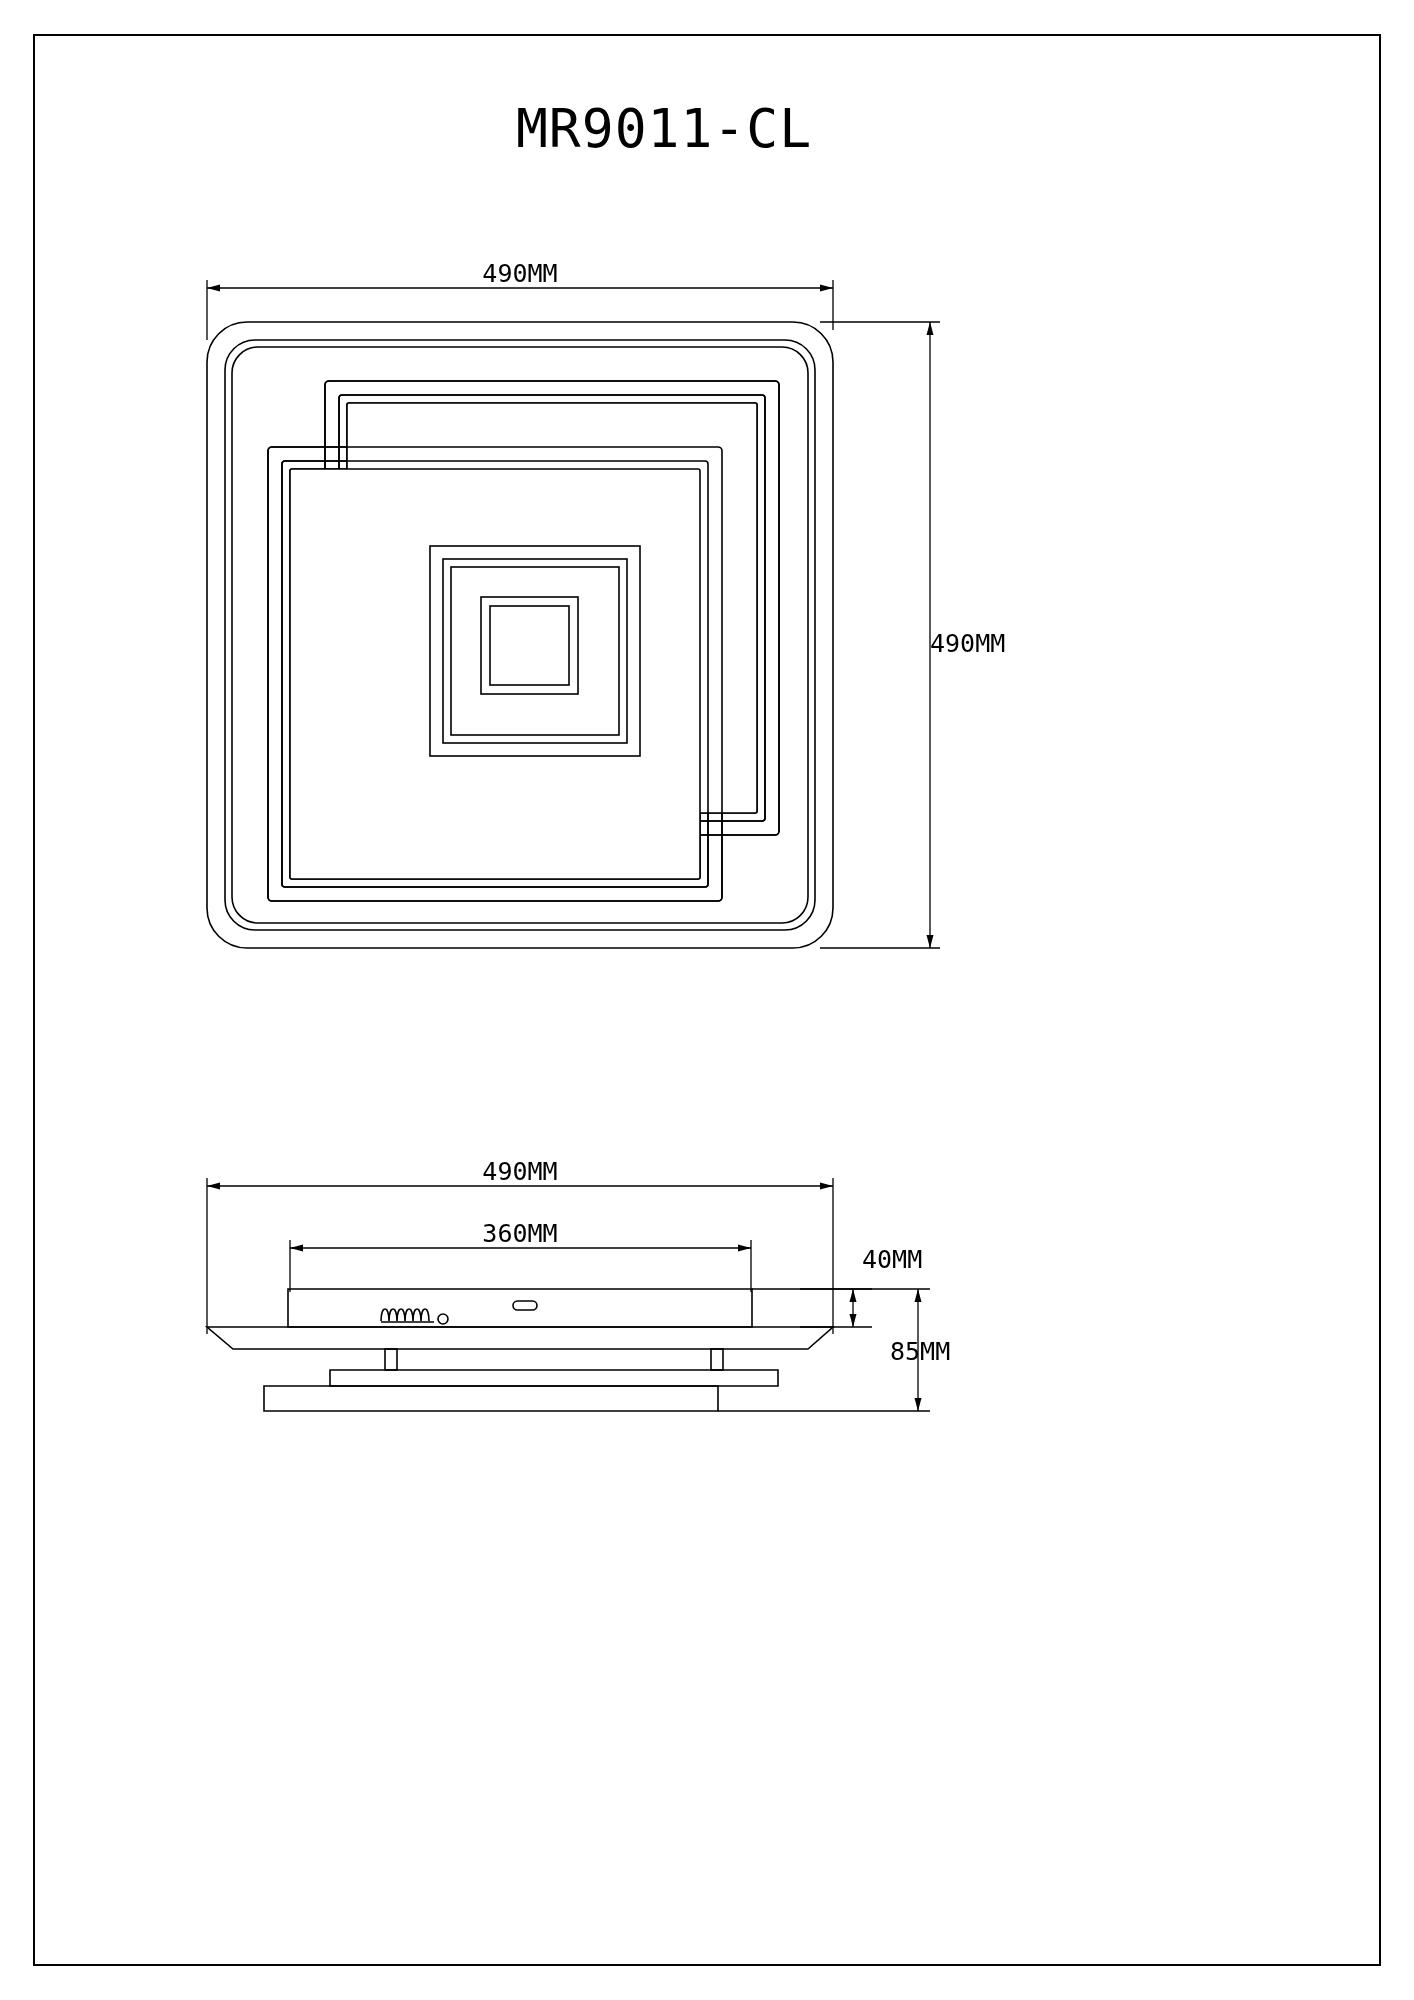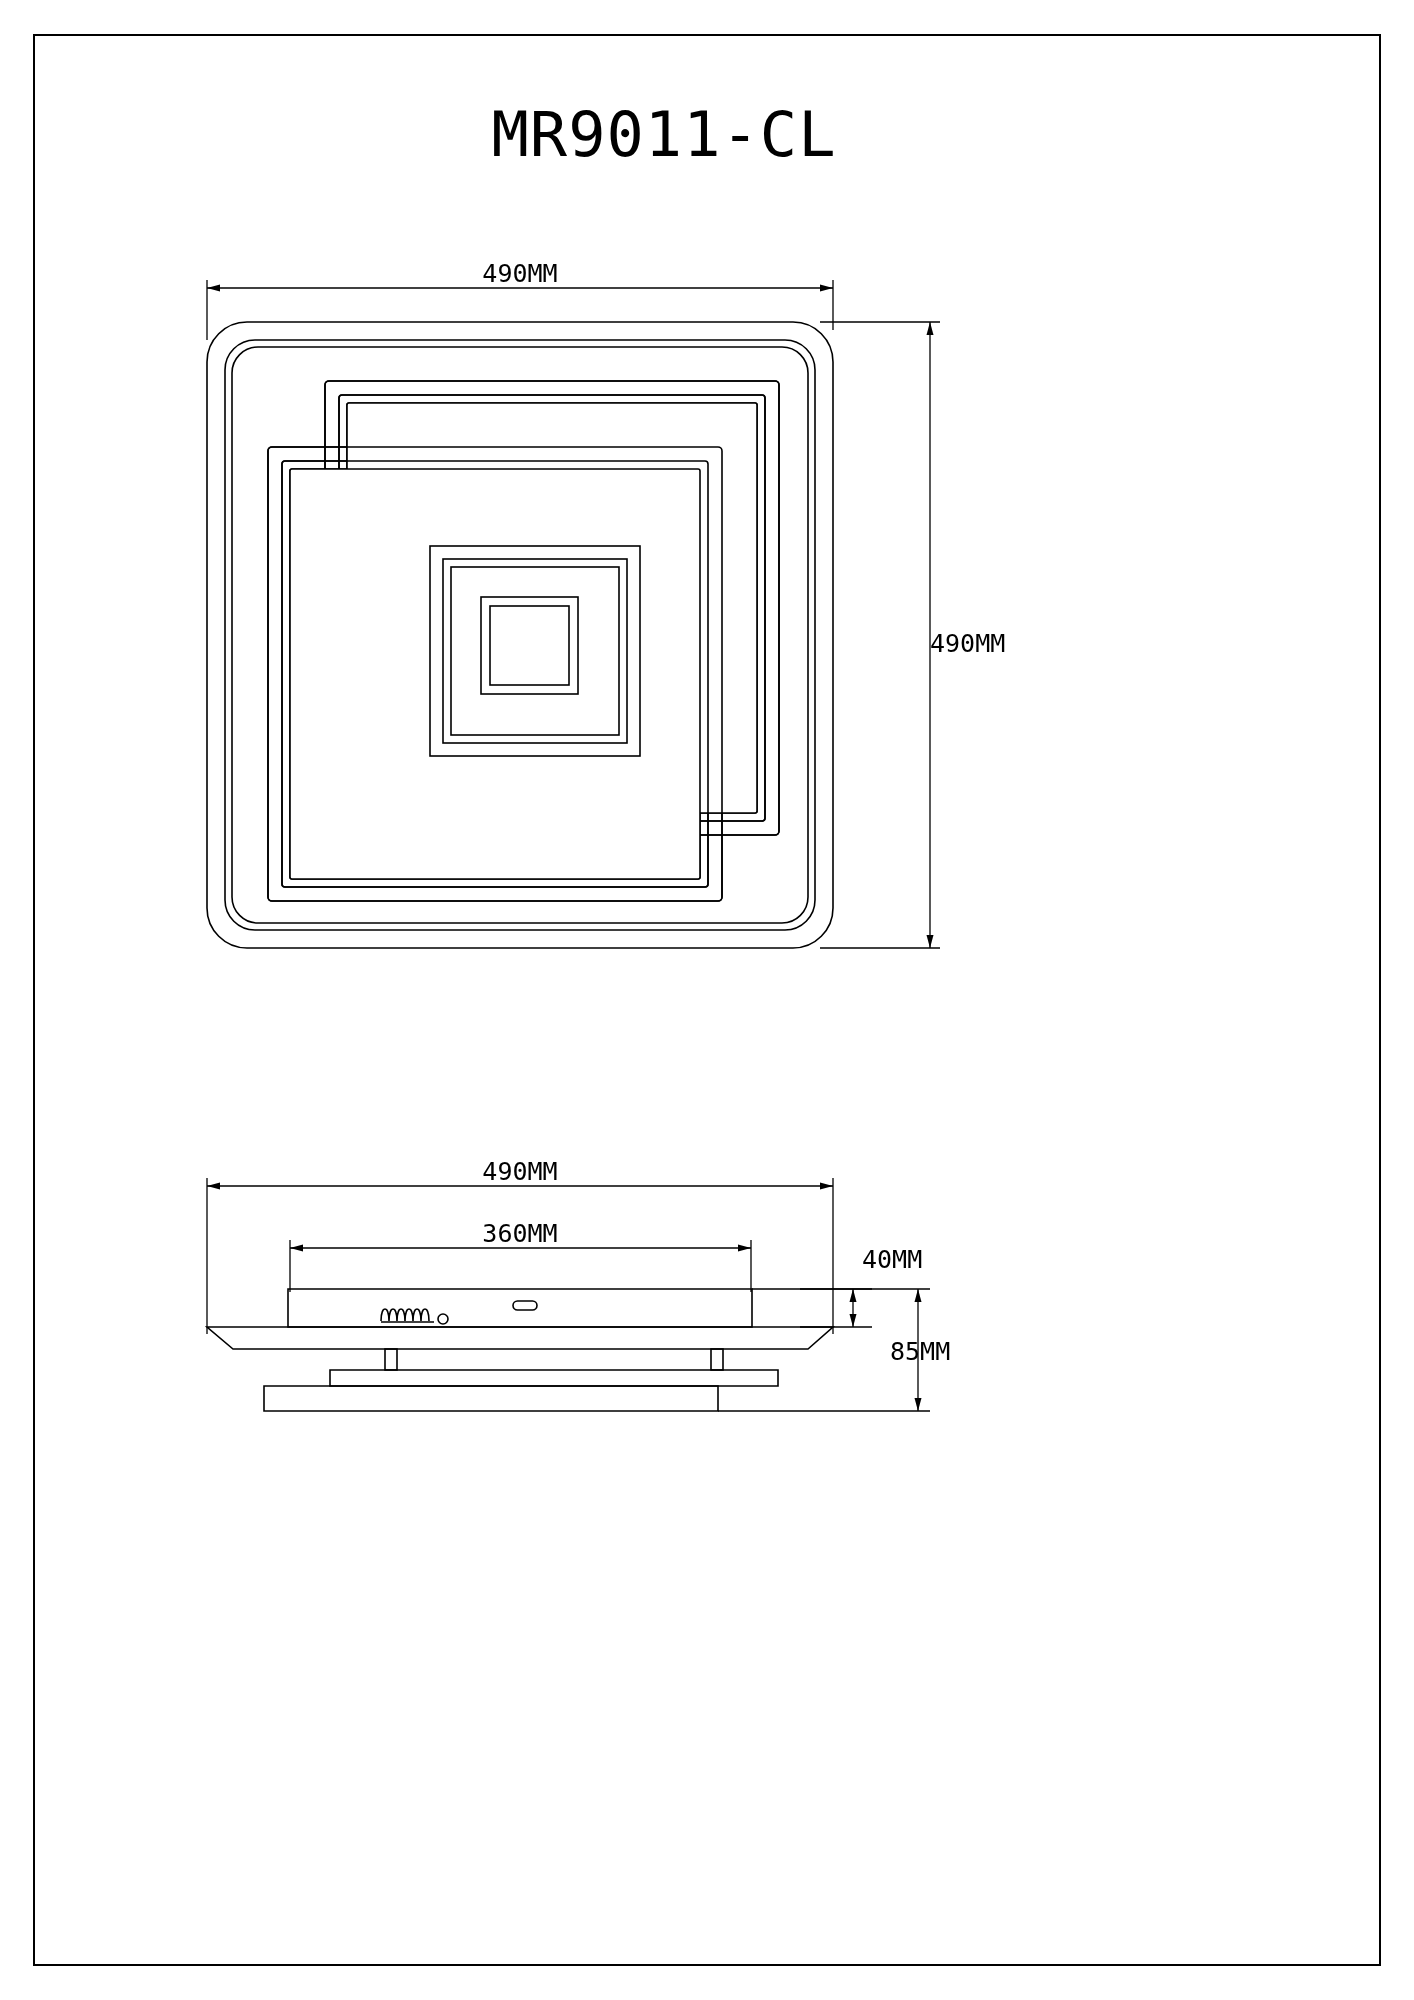--- a/index.html
+++ b/index.html
@@ -28,21 +28,21 @@
     height: 1932px;
     border: 2px solid #000000;
     box-sizing: border-box;
   }
   .title {
     position: absolute;
     left: 0;
     top: 98px;
     width: 1328px;
     text-align: center;
-    font-size: 62px;
+    font-size: 53px;
     letter-spacing: 1px;
     font-family: "DejaVu Sans Mono", monospace;
   }
   svg.drawing {
     position: absolute;
     left: 0;
     top: 0;
     width: 1414px;
     height: 2000px;
   }

